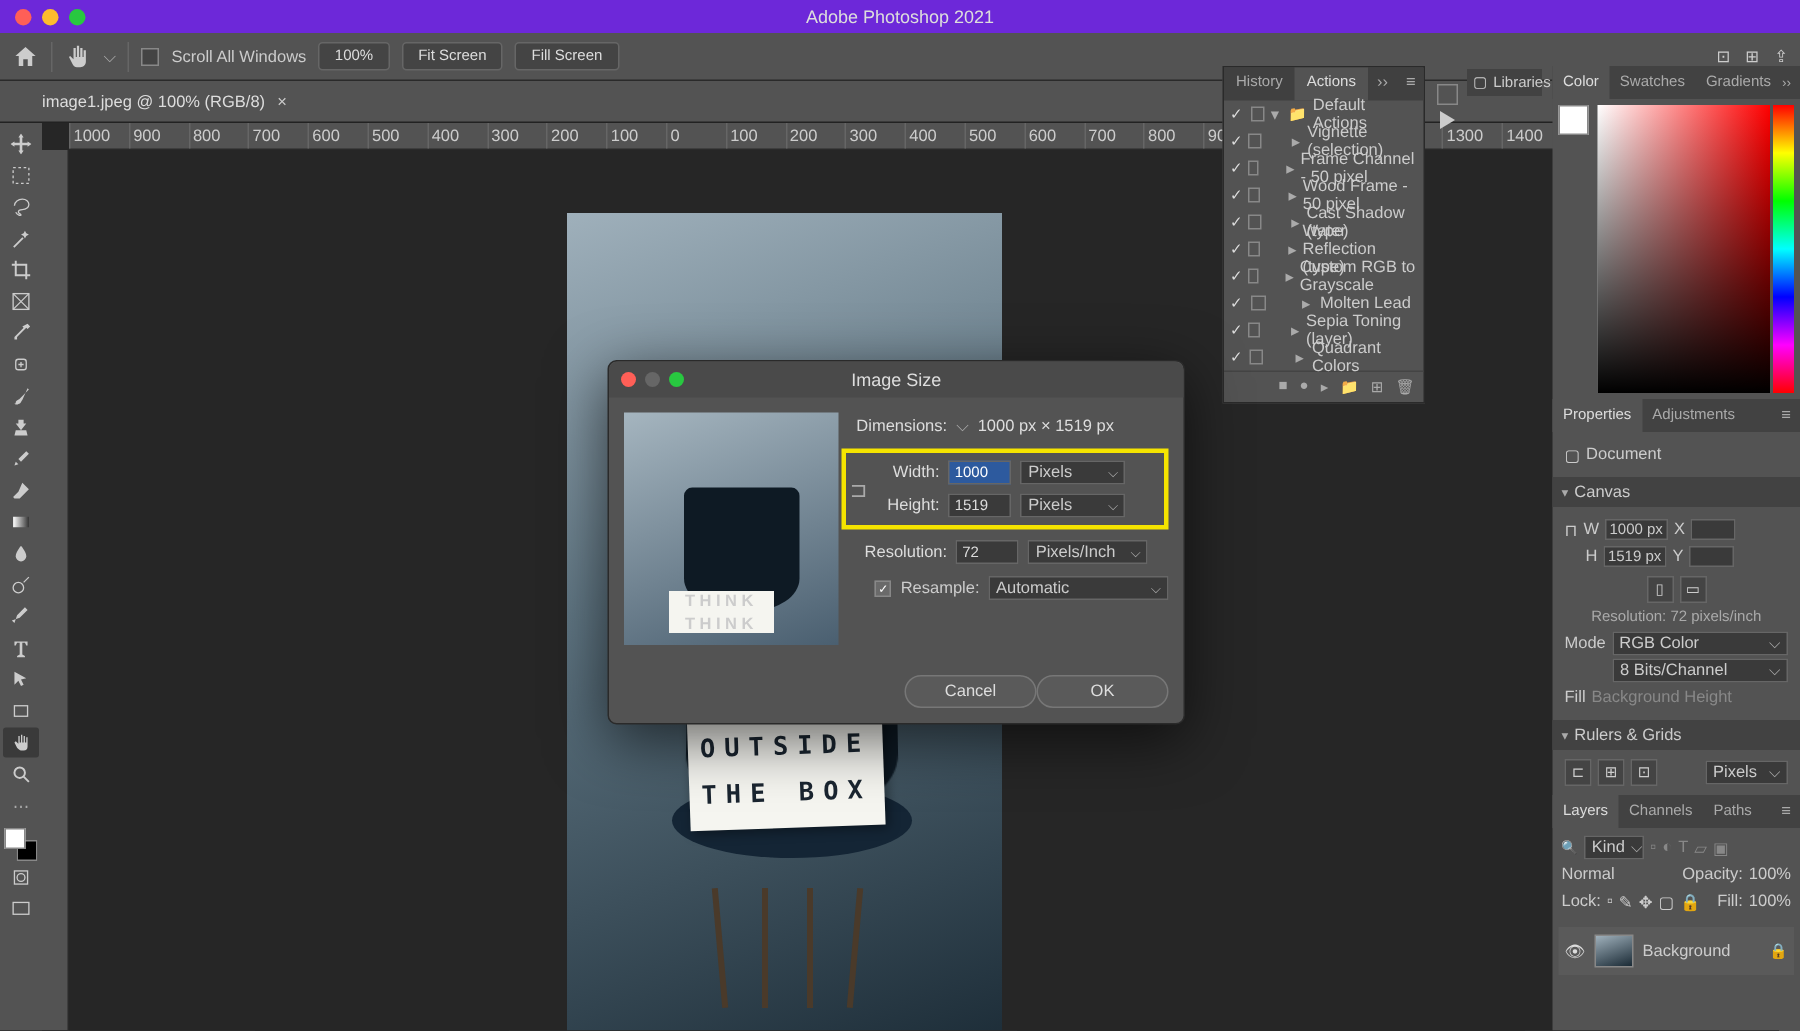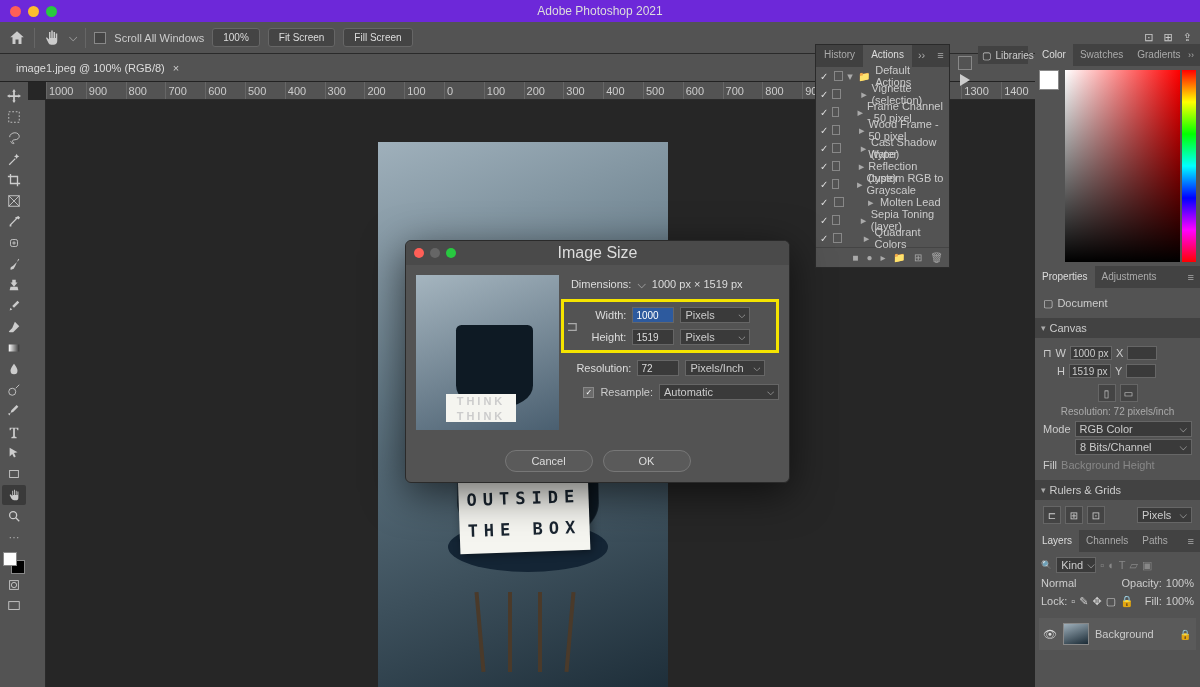--- a/index.html
+++ b/index.html
@@ -7,21 +7,21 @@
 .titlebar{height:22px;background:#6d28d9;display:flex;align-items:center;position:relative}
 .traffic{display:flex;gap:7px;padding-left:10px}
 .traffic span{width:11px;height:11px;border-radius:50%}
 .tl-r{background:#ff5f57}.tl-y{background:#febc2e}.tl-g{background:#28c840}
 .title-center{position:absolute;left:50%;transform:translateX(-50%);font-size:12px;color:#ddd}
 .optbar{height:32px;background:#535353;display:flex;align-items:center;padding:0 8px;gap:8px;border-bottom:1px solid #2a2a2a}
 .home-icon{width:18px;height:18px;color:#ccc}
 .hand-icon{width:18px;height:18px}
 .checkbox{width:12px;height:12px;border:1px solid #888;background:#444}
 .pill{background:#444;border:1px solid #666;padding:3px 10px;border-radius:3px;font-size:10px;color:#ddd}
-.doctab{height:28px;background:#535353;display:flex;align-items:center;padding-left:16px;border-bottom:1px solid #222}
+.doctab{height:28px;background:#535353;display:flex;align-items:center;padding-left:28px;border-bottom:1px solid #222}
 .doctab-txt{font-size:11px;color:#ddd}
 .doctab-x{margin-left:8px;color:#ccc;font-size:11px}
 .main{display:flex;height:605px}
 .toolbar{width:28px;background:#535353;display:flex;flex-direction:column;align-items:center;padding-top:4px;gap:1px}
 .tool{width:24px;height:20px;display:flex;align-items:center;justify-content:center;color:#ccc;border-radius:2px}
 .tool.sel{background:#3a3a3a}
 .tool svg{width:14px;height:14px}
 .fgbg{width:22px;height:22px;position:relative;margin-top:4px}
 .fgbg .fg{position:absolute;width:14px;height:14px;background:#fff;border:1px solid #888;top:0;left:0}
 .fgbg .bg{position:absolute;width:14px;height:14px;background:#000;border:1px solid #888;bottom:0;right:0}
@@ -79,37 +79,37 @@
 .layers-body{padding:4px}
 .layer-row{display:flex;align-items:center;height:32px;background:#5a5a5a;padding:0 4px;gap:6px}
 .layer-thumb{width:26px;height:22px;background:linear-gradient(160deg,#9fb0bb,#1a2a35);border:1px solid #888}
 .eye{font-size:11px;color:#ddd}
 .lock{margin-left:auto;font-size:10px;color:#aaa}
 
 .dialog{position:absolute;left:405px;top:240px;width:385px;background:#535353;border:1px solid #2a2a2a;box-shadow:0 10px 40px rgba(0,0,0,.6);border-radius:6px}
 .dlg-title{height:24px;display:flex;align-items:center;position:relative;background:#4a4a4a;border-radius:6px 6px 0 0}
 .dlg-traffic{display:flex;gap:6px;padding-left:8px}
 .dlg-traffic span{width:10px;height:10px;border-radius:50%}
-.dlg-title-txt{position:absolute;left:50%;transform:translateX(-50%);font-size:16px;color:#ddd}
+.dlg-title-txt{position:absolute;left:50%;transform:translateX(-50%);font-size:12px;color:#ddd}
 .dlg-body{display:flex;padding:10px;gap:10px}
 .dlg-preview{width:155px;height:155px;background:linear-gradient(160deg,#a5b5bf,#4a5f70);overflow:hidden;position:relative}
 .dlg-preview .chair-back{transform:scale(.55);transform-origin:top left;left:40px;top:50px}
 .dlg-preview .lbx{position:absolute;bottom:8px;left:30px;width:70px;height:28px;background:#f5f5f0;font-family:monospace;font-size:10px;letter-spacing:3px;color:#1a2530;text-align:center;line-height:14px;font-weight:bold}
 .dlg-fields{flex:1;display:flex;flex-direction:column;gap:6px;font-size:10px}
 .dlg-row{display:flex;align-items:center;gap:6px;height:18px}
 .dlg-label{text-align:right;width:62px;color:#ddd}
 .dlg-val{color:#ddd}
 .dlg-gear{margin-left:auto;color:#aaa}
 .highlight-box{border:3px solid #f5e400;padding:4px 2px;margin-left:-8px}
 .link-bracket{width:12px;align-self:center;color:#aaa;font-size:14px}
 .num-input{width:42px;height:16px;background:#3a3a3a;border:1px solid #666;color:#ddd;font-size:10px;padding:0 3px}
 .num-input.sel{background:#2d5a9e;color:#fff}
 .unit-dd{width:70px;height:16px;background:#3a3a3a;border:1px solid #666;font-size:10px;color:#ddd;padding:0 4px;display:flex;align-items:center;justify-content:space-between}
 .unit-dd::after{content:"⌵";color:#aaa;font-size:9px}
-.dlg-btns{display:flex;justify-content:center;gap:10px;padding:10px}
+.dlg-btns{display:flex;justify-content:flex-end;padding:10px}
 .dlg-btn{width:88px;height:22px;border:1px solid #777;border-radius:11px;background:#5a5a5a;color:#ddd;font-size:11px;display:flex;align-items:center;justify-content:center}
 </style>
 </head>
 <body>
 
 <div class="titlebar">
   <div class="traffic">
     <span class="tl-r"></span>
     <span class="tl-y"></span>
     <span class="tl-g"></span>

